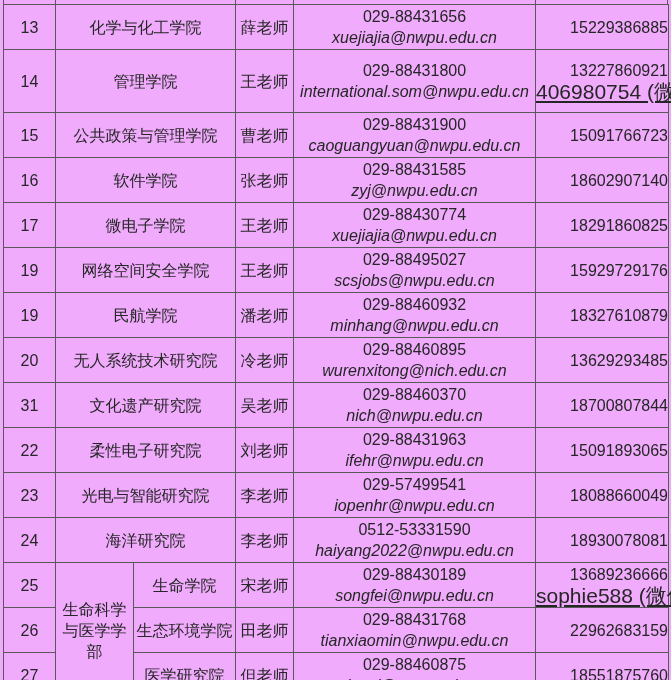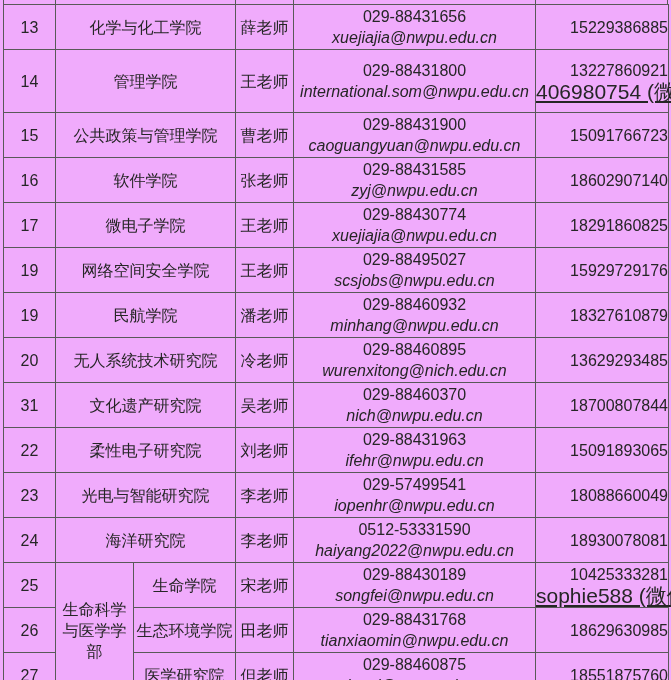--- a/index.html
+++ b/index.html
@@ -217,34 +217,34 @@
         <tr class="row-25">
           <td>25</td>
           <td class="group-cell" rowspan="3">生命科学与医学学部</td>
           <td>生命学院</td>
           <td>宋老师</td>
           <td>
             <div class="phone-line">029-88430189</div>
             <div class="email-line">songfei@nwpu.edu.cn</div>
           </td>
           <td class="mobile-cell">
-            <div class="mobile-line">10425333281</div>
+            <div class="mobile-line">13689236666</div>
             <div class="wechat-line">sophie588 (微信)</div>
           </td>
         </tr>
         <tr class="row-26">
           <td>26</td>
           <td>生态环境学院</td>
           <td>田老师</td>
           <td>
             <div class="phone-line">029-88431768</div>
             <div class="email-line">tianxiaomin@nwpu.edu.cn</div>
           </td>
           <td class="mobile-cell">
-            <div class="mobile-line">18629630985</div>
+            <div class="mobile-line">22962683159</div>
           </td>
         </tr>
         <tr class="row-27">
           <td>27</td>
           <td>医学研究院</td>
           <td>但老师</td>
           <td>
             <div class="phone-line">029-88460875</div>
             <div class="email-line">danni@nwpu.edu.cn</div>
           </td>

